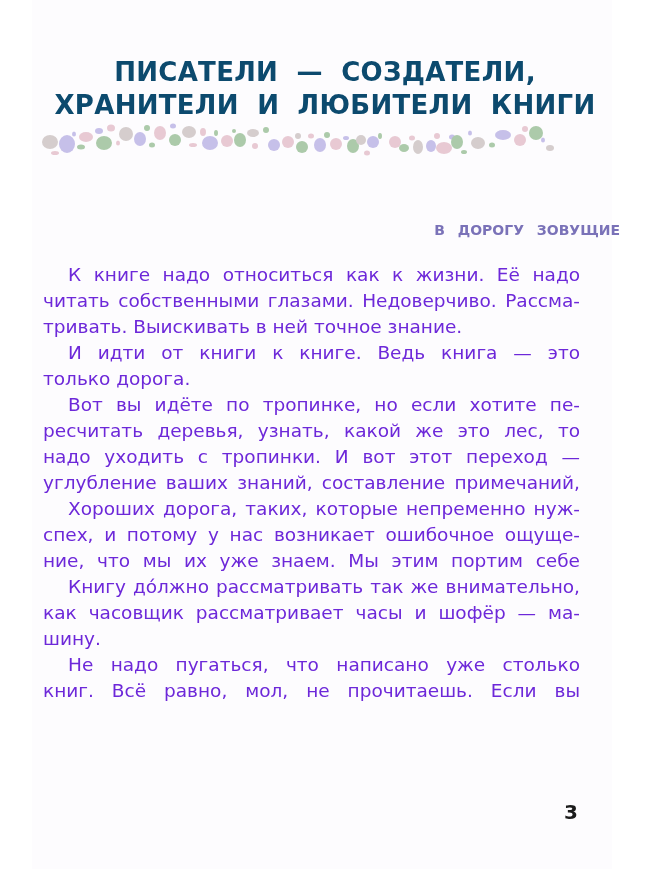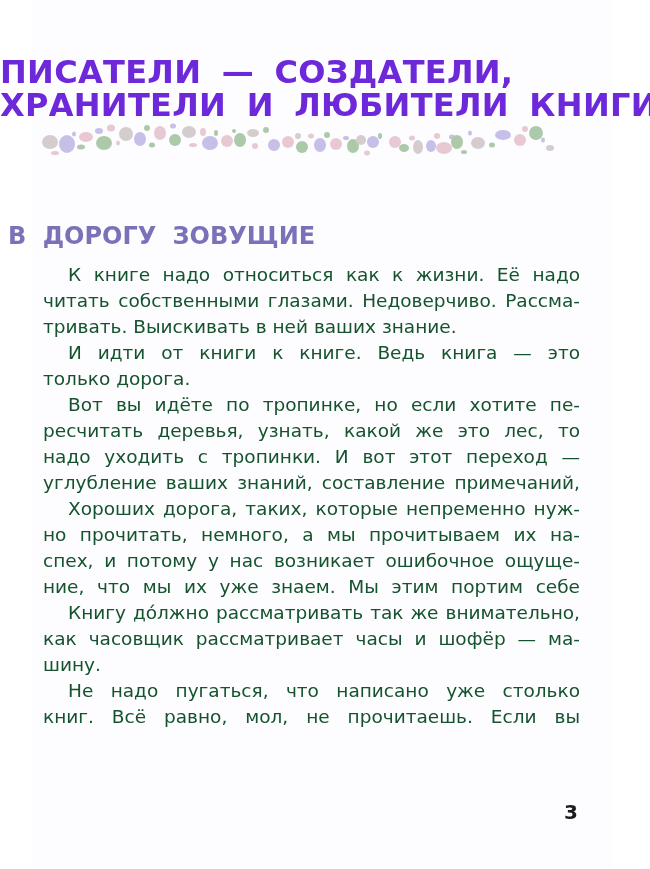--- a/index.html
+++ b/index.html
@@ -20,60 +20,59 @@
     top: 0;
     width: 580px;
     height: 869px;
     background: #fdfcfe;
   }
   .title {
     position: absolute;
     left: 0;
     width: 650px;
     top: 56px;
-    text-align: left;
+    text-align: center;
     font-family: "DejaVu Sans", sans-serif;
     font-weight: bold;
-    font-size: 32px;
+    font-size: 26px;
     line-height: 33px;
-    color: #6d28d9;
+    color: #0c4a6e;
     word-spacing: 9px;
     letter-spacing: 0.3px;
   }
   .title-line { display: block; white-space: nowrap; }
   .dots {
     position: absolute;
     left: 40px;
     top: 120px;
     width: 545px;
     height: 36px;
   }
   .subheading {
     position: absolute;
     left: 0;
     width: 620px;
     top: 222px;
-    text-align: left;
+    text-align: right;
     font-family: "DejaVu Sans", sans-serif;
     font-weight: bold;
-    font-size: 24px;
+    font-size: 14px;
     color: #7a72b8;
     word-spacing: 8px;
     white-space: nowrap;
-    margin-left: 8px;
   }
   .body-text {
     position: absolute;
     left: 43px;
     top: 262px;
     width: 537px;
     font-family: "DejaVu Sans", sans-serif;
     font-size: 18.5px;
     line-height: 26px;
-    color: #14532d;
+    color: #6d28d9;
   }
   .line {
     display: block;
     text-align: justify;
     text-align-last: justify;
     white-space: nowrap;
     height: 26px;
   }
   .line.indent { padding-left: 25px; }
   .line.last { text-align-last: left; }
@@ -164,29 +163,28 @@
     <ellipse cx="503" cy="20" rx="2" ry="2.5" fill="#c4bde8"></ellipse>
     <ellipse cx="510" cy="28" rx="4" ry="3" fill="#d3cbcb"></ellipse>
   </g>
 </svg>
 
 <div class="subheading">В ДОРОГУ ЗОВУЩИЕ</div>
 
 <div class="body-text" id="body-text">
     <span class="line indent">К книге надо относиться как к жизни. Её надо</span>
     <span class="line">читать собственными глазами. Недоверчиво. Рассма-</span>
-    <span class="line last">тривать. Выискивать в ней ваших знание.</span>
+    <span class="line last">тривать. Выискивать в ней точное знание.</span>
     <span class="line indent">И идти от книги к книге. Ведь книга — это</span>
     <span class="line last">только дорога.</span>
     <span class="line indent">Вот вы идёте по тропинке, но если хотите пе-</span>
     <span class="line">ресчитать деревья, узнать, какой же это лес, то</span>
     <span class="line">надо уходить с тропинки. И вот этот переход —</span>
     <span class="line">углубление ваших знаний, составление примечаний,</span>
     <span class="line indent">Хороших дорога, таких, которые непременно нуж-</span>
-    <span class="line">но прочитать, немного, а мы прочитываем их на-</span>
     <span class="line">спех, и потому у нас возникает ошибочное ощуще-</span>
     <span class="line">ние, что мы их уже знаем. Мы этим портим себе</span>
     <span class="line indent">Книгу до́лжно рассматривать так же внимательно,</span>
     <span class="line">как часовщик рассматривает часы и шофёр — ма-</span>
     <span class="line last">шину.</span>
     <span class="line indent">Не надо пугаться, что написано уже столько</span>
     <span class="line">книг. Всё равно, мол, не прочитаешь. Если вы</span>
   </div>
 
 <div class="page-number">3</div>

